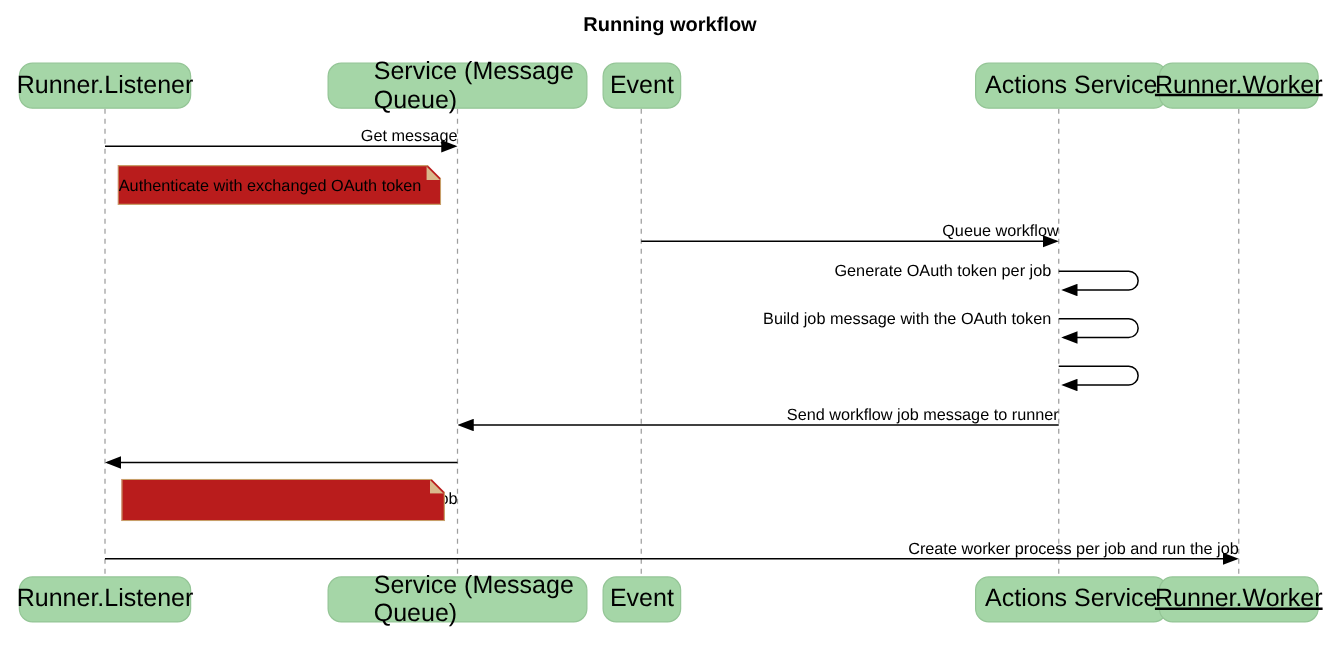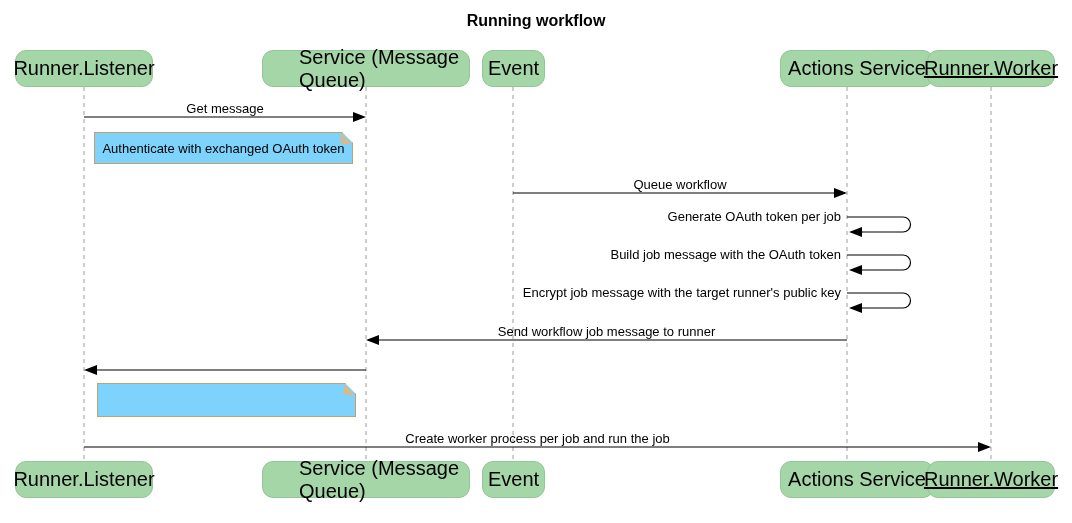--- a/index.html
+++ b/index.html
@@ -42,40 +42,40 @@
   .p3 { left: 482px; width: 63px; justify-content: center;  }
   .p4 { left: 780px; width: 154px; }
   .p5 { left: 927px; width: 128px; text-decoration: underline; }
 
   .label {
     position: absolute;
     font-size: 13px;
     line-height: 15px;
     white-space: nowrap;
   }
-  .c { text-align: center; }
+  .c { text-align: right; }
   .r { text-align: right; }
 
   #lbl-get     { left: 84px;  top: 101px; width: 282px; }
   #lbl-queue   { left: 513px; top: 177px; width: 334px; }
   #lbl-self1   { right: 231px; top: 209px; }
   #lbl-self2   { right: 231px; top: 247px; }
   #lbl-self3   { right: 231px; top: 285px; }
   #lbl-sendenc { left: 366px; top: 324px; width: 481px; }
   #lbl-sendjob { left: 84px;  top: 354px; width: 282px; margin-top: 37px; }
   #lbl-create  { left: 84px;  top: 431px; width: 907px; }
 
   .note {
     position: absolute;
-    background: #7dd3fc;
+    background: #b91c1c;
     border: 1px solid #c79f69;
     box-sizing: border-box;
     display: flex;
     align-items: center;
-    justify-content: center;
+    justify-content: flex-start;
     font-size: 13px;
     white-space: nowrap;
     clip-path: polygon(0 0, calc(100% - 11px) 0, 100% 11px, 100% 100%, 0 100%);
   }
   .note .fold {
     position: absolute;
     top: 0; right: 0;
     width: 11px; height: 11px;
     background: #d9b98c;
     clip-path: polygon(0 0, 100% 100%, 0 100%);
@@ -142,21 +142,20 @@
       <span>Actions Service</span>
     </div>
   <div class="actor bottom p5">
       <span>Runner.Worker</span>
     </div>
 
   <div class="label c" id="lbl-get">Get message</div>
   <div class="label c" id="lbl-queue">Queue workflow</div>
   <div class="label r" id="lbl-self1">Generate OAuth token per job</div>
   <div class="label r" id="lbl-self2">Build job message with the OAuth token</div>
-  <div class="label r" id="lbl-self3">Encrypt job message with the target runner's public key</div>
   <div class="label c" id="lbl-sendenc">Send workflow job message to runner</div>
   <div class="label c" id="lbl-sendjob">Send job</div>
   <div class="label c" id="lbl-create">Create worker process per job and run the job</div>
 
   <div class="note" id="note1">
     <span>Authenticate with exchanged OAuth token</span>
     <span class="fold"></span>
   </div>
   <div class="note" id="note2">
     <span class="fold"></span>

